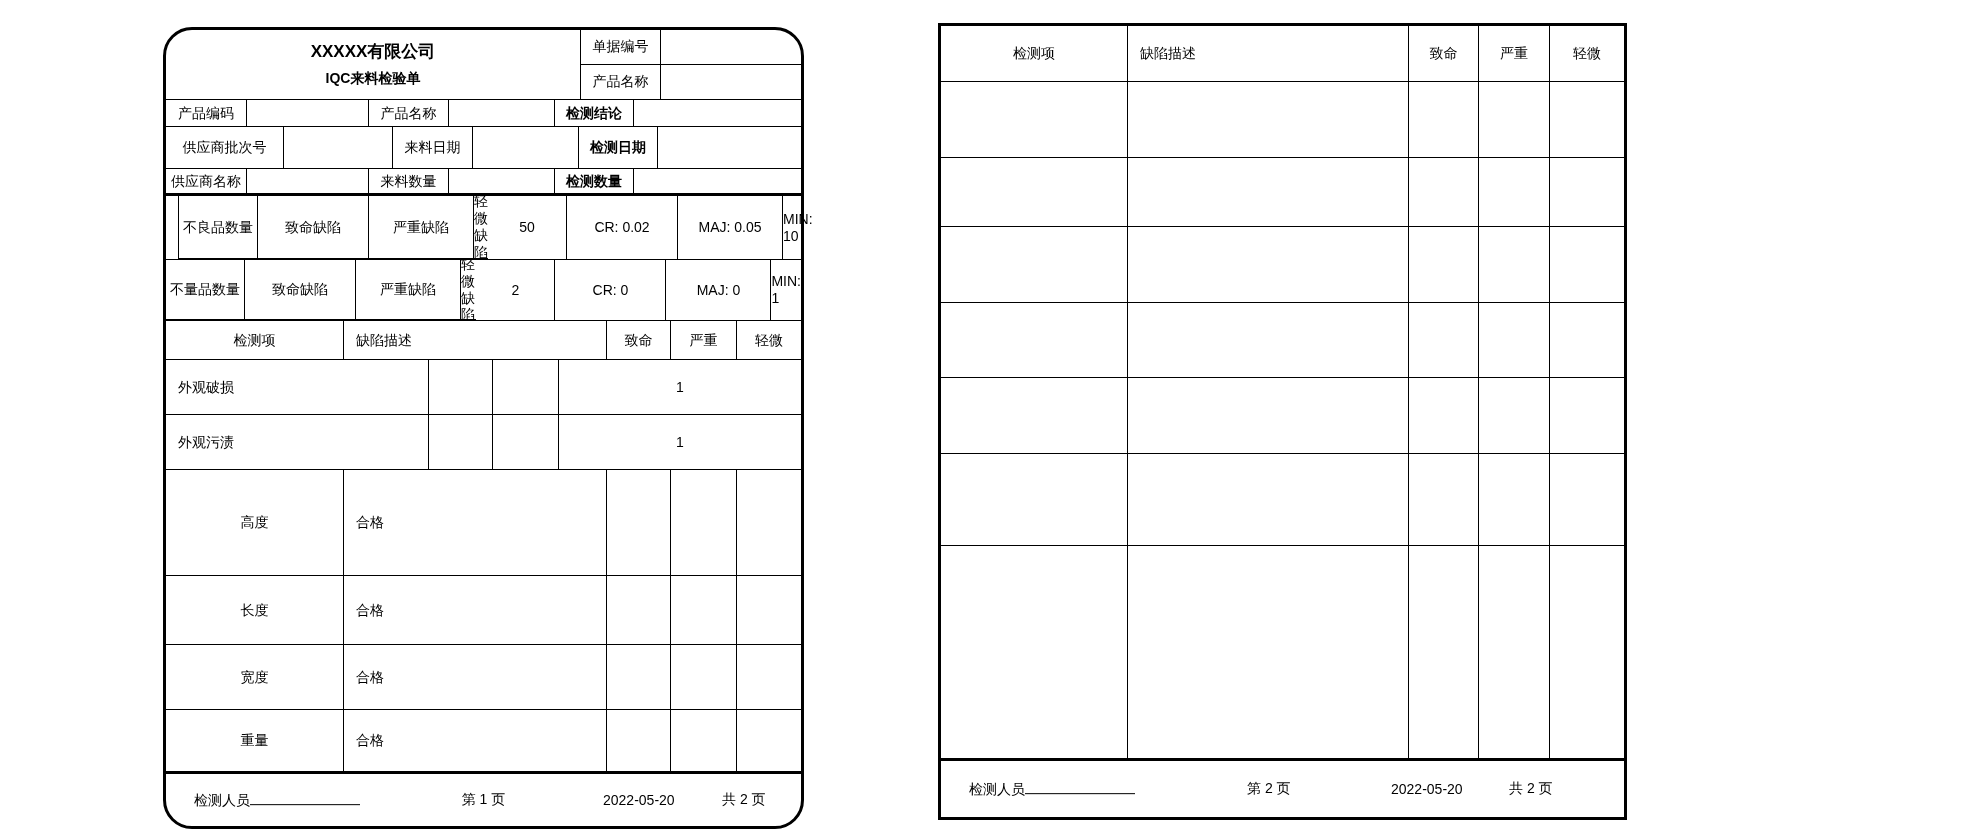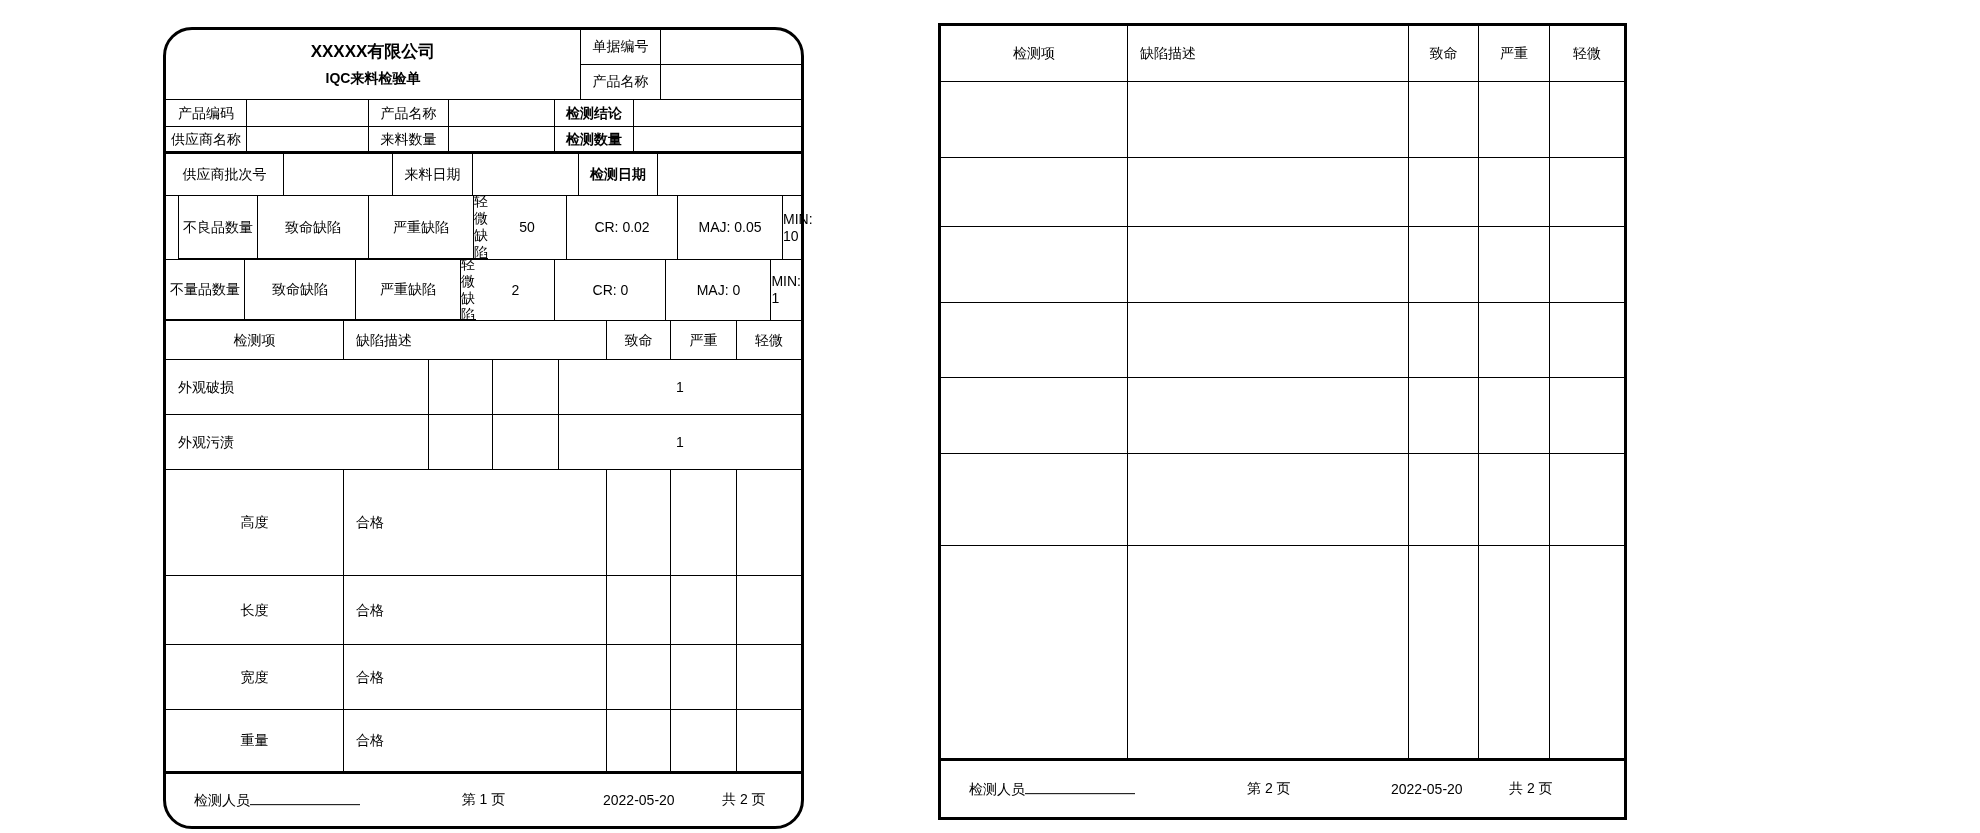--- a/index.html
+++ b/index.html
@@ -79,35 +79,35 @@
 
   <div class="row" style="height:27px">
     <div class="c il1">产品编码</div>
     <div class="c iv1"></div>
     <div class="c il2">产品名称</div>
     <div class="c iv2"></div>
     <div class="c il3">检测结论</div>
     <div class="c iv3 last"></div>
   </div>
 
+  <div class="row" style="height:42px">
+    <div class="c bl1">供应商批次号</div>
+    <div class="c bv1"></div>
+    <div class="c il2">来料日期</div>
+    <div class="c iv2"></div>
+    <div class="c il3">检测日期</div>
+    <div class="c iv3 last"></div>
+  </div>
+
   <div class="row thickb" style="height:27px">
     <div class="c il1">供应商名称</div>
     <div class="c iv1"></div>
     <div class="c il2">来料数量</div>
     <div class="c iv2"></div>
     <div class="c il3">检测数量</div>
-    <div class="c iv3 last"></div>
-  </div>
-
-  <div class="row" style="height:42px">
-    <div class="c bl1">供应商批次号</div>
-    <div class="c bv1"></div>
-    <div class="c il2">来料日期</div>
-    <div class="c iv2"></div>
-    <div class="c il3">检测日期</div>
     <div class="c iv3 last"></div>
   </div>
 
   <div class="row" style="height:64px">
     <div class="c blk-label left">AQL 收货标准</div>
     <div class="blk-col">
       <div class="blk-row first">
         <div class="c a1">不良品数量</div>
         <div class="c a2">致命缺陷</div>
         <div class="c a3">严重缺陷</div>

